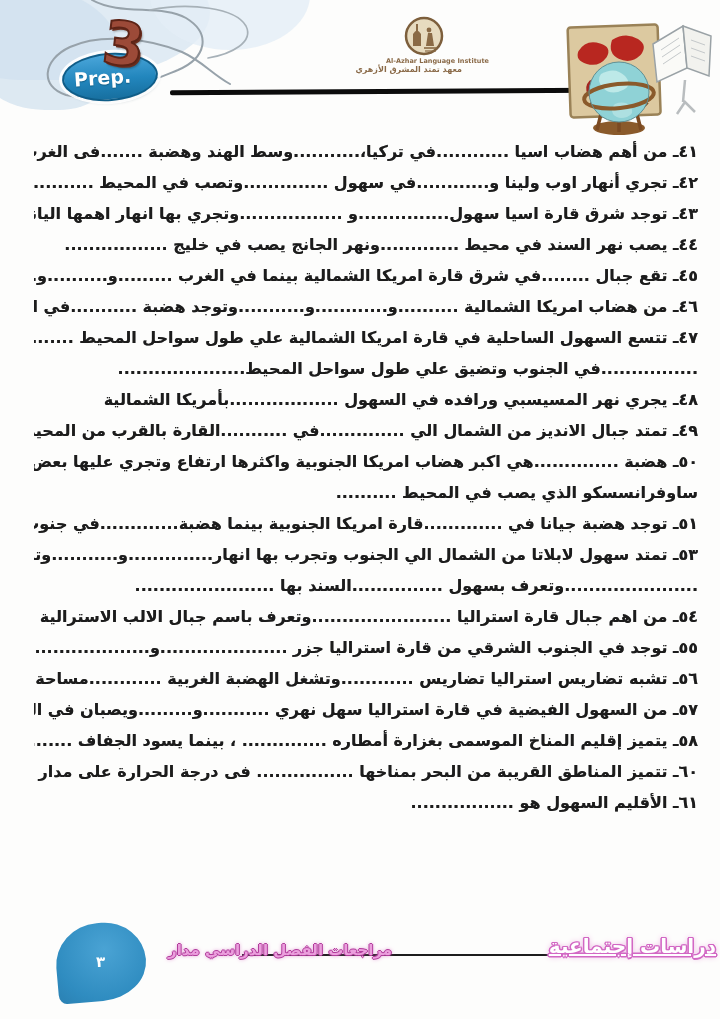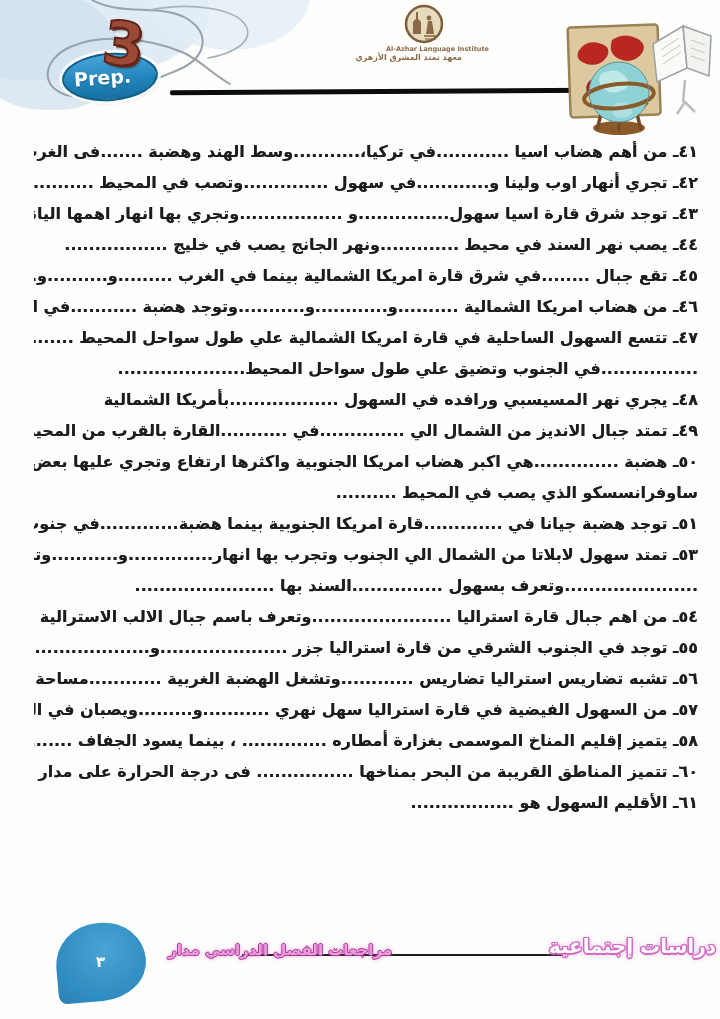--- a/index.html
+++ b/index.html
@@ -32,21 +32,21 @@
     position:absolute;left:103px;top:14px;
     font-size:60px;font-weight:bold;color:#9c4a38;
     -webkit-text-stroke:2px #5d2417;
     text-shadow:2px 2px 0 #6b2e1e, 3px 3px 2px rgba(0,0,0,.25);
     transform:rotate(7deg);line-height:1;
   }
   .header-line{
     position:absolute;left:170px;top:89px;width:424px;height:5px;
     background:#0c0c0c;border-radius:2px;transform:rotate(-0.35deg);
   }
-  .inst-logo{position:absolute;left:386px;top:4px;width:76px;text-align:right;}
+  .inst-logo{position:absolute;left:386px;top:16px;width:76px;text-align:right;}
   .inst-emblem{width:40px;height:40px;margin:0 auto;display:block;}
   .inst-en{font-size:6.5px;color:#8a6a48;font-weight:bold;white-space:nowrap;margin-top:1px;}
   .inst-ar{font-size:8px;color:#8a6a48;font-weight:bold;white-space:nowrap;direction:rtl;}
   .geo-art{position:absolute;left:553px;top:10px;}
 
   
   .questions{
     position:absolute;top:136px;right:22px;left:34px;
     direction:rtl;text-align:right;
     font-size:16px;font-weight:bold;color:#1c1c1c;
@@ -69,20 +69,21 @@
     position:absolute;left:168px;top:941px;direction:rtl;white-space:nowrap;
     font-size:15px;font-weight:bold;color:#eb9edd;
     text-shadow:-1px 0 #b23d9c, 1px 0 #b23d9c, 0 -1px #b23d9c, 0 1px #b23d9c, 0 0 4px #d66bc4;
   }
   .footer-subject{
     position:absolute;right:0;top:934px;direction:rtl;white-space:nowrap;
     font-size:20px;font-weight:bold;color:#ffffff;padding:0 4px;
     text-shadow:-1.5px 0 #d267c4, 1.5px 0 #d267c4, 0 -1.5px #d267c4, 0 1.5px #d267c4,
                 -1px -1px #d267c4, 1px 1px #d267c4, 1px -1px #d267c4, -1px 1px #d267c4,
                 0 0 6px #e08ad2;
+    text-decoration:underline;
   }
 </style>
 </head>
 <body>
 
 <div class="wash w1"></div>
 <div class="wash w2"></div>
 <div class="wash w3"></div>
 
 <svg class="swoosh" width="720" height="140" viewBox="0 0 720 140">

